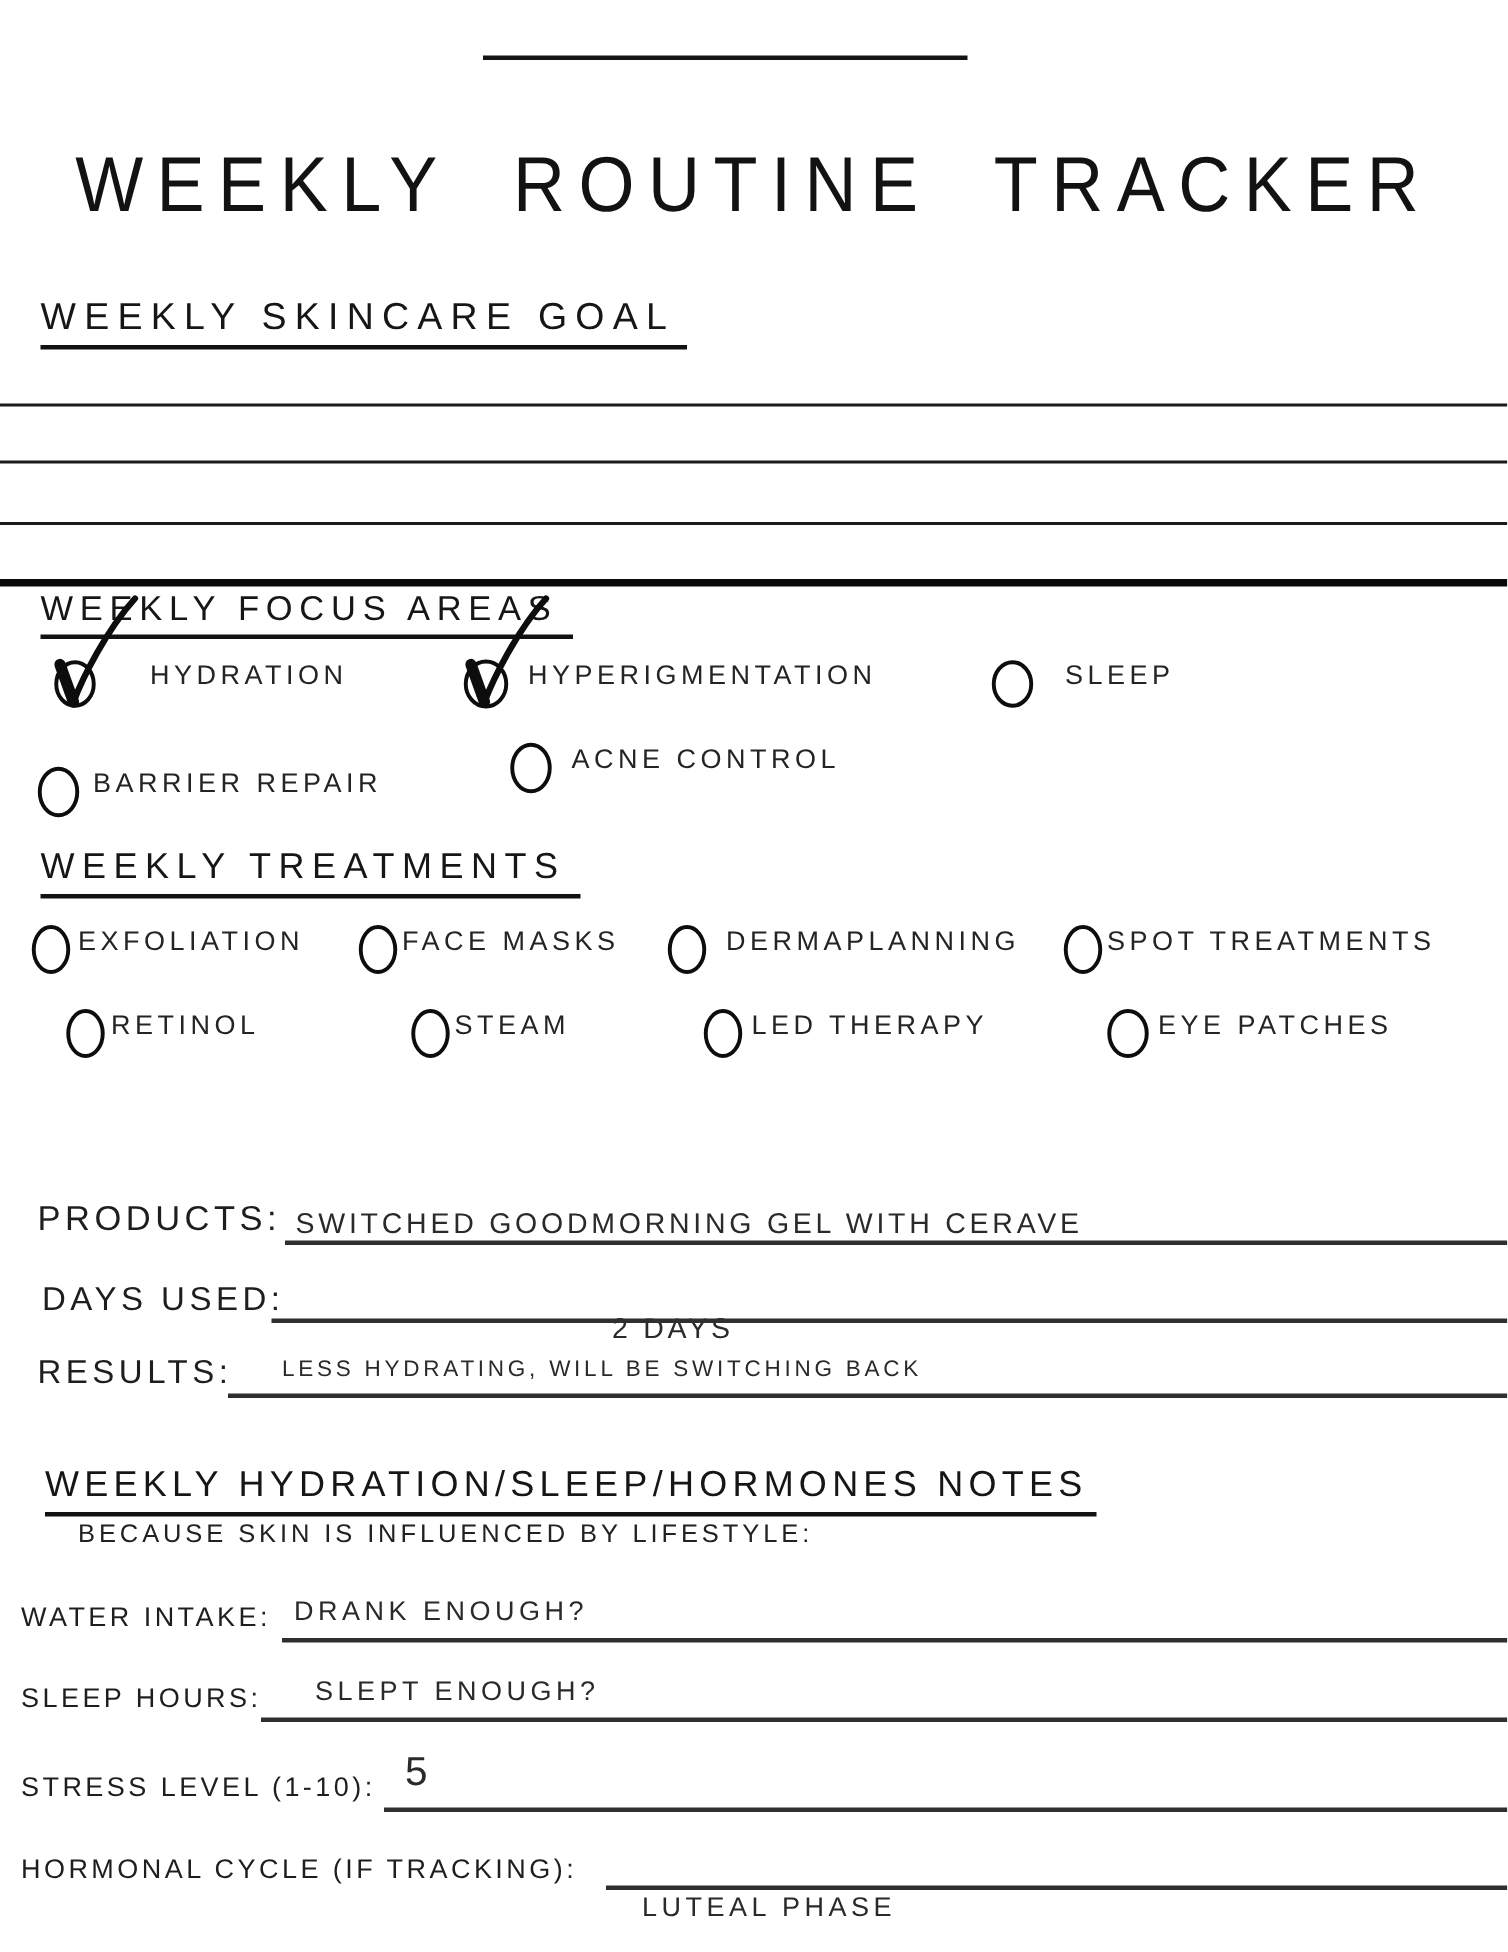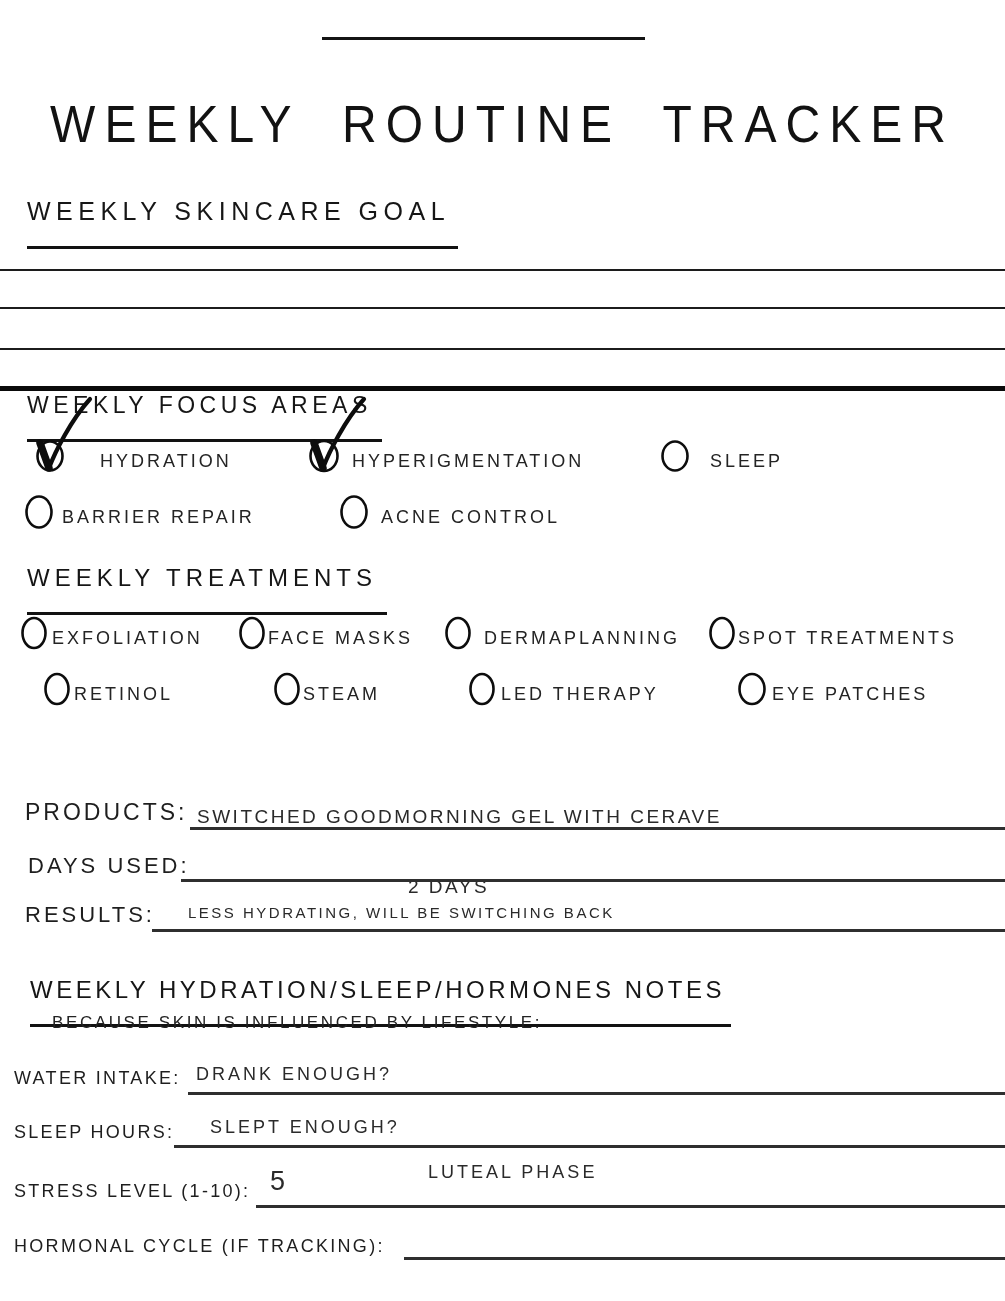--- a/index.html
+++ b/index.html
@@ -14,34 +14,34 @@
   
   .main-title {
     position:absolute; left:0; right:0; top:62px; text-align:center;
     font-size:48px; font-weight:400; letter-spacing:9px; word-spacing:20px;
     color:#121212; transform:scaleY(1.08); transform-origin:top center;
   }
 
   
   .sec-heading {
     position:absolute; font-weight:400; color:#161616;
-    border-bottom:3px solid #121212; padding-bottom:20px;
+    border-bottom:3px solid #121212; padding-bottom:4px;
   }
   .h-goal        { left:27px;  top:197px; font-size:25px; letter-spacing:5.5px; padding-right:8px; }
   .h-focus       { left:27px;  top:392px; font-size:23px; letter-spacing:4.5px; padding-right:10px; }
   .h-treatments  { left:27px;  top:564px; font-size:24px; letter-spacing:5px;  padding-right:10px; }
   .h-rotation    { left:27px;  top:733px; font-size:25px; letter-spacing:5px;  padding-right:28px; }
   .h-notes       { left:30px;  top:976px; font-size:24px; letter-spacing:3.5px; padding-right:6px; }
 
   
   .rule  { position:absolute; left:0; width:1005px; height:2px; background:#1c1c1c; }
   .rule-thick { position:absolute; left:0; width:1005px; height:5px; background:#0a0a0a; }
 
   
-  .opt { position:absolute; height:32px; display:flex; align-items:flex-end; }
+  .opt { position:absolute; height:32px; display:flex; align-items:flex-start; }
   .circle-icon { position:relative; width:30px; height:32px; flex:none; }
   .circle-icon svg { position:absolute; left:-3px; top:-44px; width:72px; height:78px; overflow:visible; pointer-events:none; }
   .check-mark { display:none; }
   .opt.is-checked .check-mark { display:block; }
   .opt-label { font-size:18px; letter-spacing:3px; color:#242424; }
 
   
   .f-label { position:absolute; font-weight:400; color:#1e1e1e; }
   .f-value { position:absolute; color:#2a2a2a; }
   .f-line  { position:absolute; height:3px; background:#2f2f2f; }
@@ -93,21 +93,21 @@
     <span class="circle-icon">
       <svg viewBox="0 0 72 78">
         <ellipse cx="19" cy="60" rx="12.5" ry="14.5" fill="none" stroke="#0d0d0d" stroke-width="2.6"></ellipse>
         <path class="check-mark" d="M 9 47 L 18 72" fill="none" stroke="#0d0d0d" stroke-width="7.5" stroke-linecap="round"></path>
         <path class="check-mark" d="M 18 72 C 24 56 40 24 59 3" fill="none" stroke="#0d0d0d" stroke-width="4.2" stroke-linecap="round"></path>
       </svg>
     </span>
     <span class="opt-label" style="margin-left:21px">SLEEP</span>
   </div>
 
-  <div class="opt" style="left:23px; top:496px">
+  <div class="opt" style="left:23px; top:512px">
     <span class="circle-icon">
       <svg viewBox="0 0 72 78">
         <ellipse cx="19" cy="60" rx="12.5" ry="15.5" fill="none" stroke="#0d0d0d" stroke-width="2.6"></ellipse>
         <path class="check-mark" d="M 9 47 L 18 72" fill="none" stroke="#0d0d0d" stroke-width="7.5" stroke-linecap="round"></path>
         <path class="check-mark" d="M 18 72 C 24 56 40 24 59 3" fill="none" stroke="#0d0d0d" stroke-width="4.2" stroke-linecap="round"></path>
       </svg>
     </span>
     <span class="opt-label" style="margin-left:9px">BARRIER REPAIR</span>
   </div>
   <div class="opt" style="left:338px; top:496px">
@@ -211,16 +211,16 @@
 
   <div class="f-label note-label" style="left:14px; top:1122px">SLEEP HOURS:</div>
   <div class="f-value note-value" style="left:210px; top:1117px">SLEPT ENOUGH?</div>
   <div class="f-line" style="left:174px; top:1145px; width:831px; height:2.5px"></div>
 
   <div class="f-label note-label" style="left:14px; top:1181px">STRESS LEVEL (1-10):</div>
   <div class="f-value big-val" style="left:270px; top:1166px">5</div>
   <div class="f-line" style="left:256px; top:1205px; width:749px; height:2.5px"></div>
 
   <div class="f-label note-label" style="left:14px; top:1236px">HORMONAL CYCLE (IF TRACKING):</div>
-  <div class="f-value note-value" style="left:428px; top:1162px">LUTEAL PHASE</div>
+  <div class="f-value note-value" style="left:428px; top:1261px">LUTEAL PHASE</div>
   <div class="f-line" style="left:404px; top:1257px; width:601px; height:2.5px"></div>
 
 </div>
 
 </body></html>

